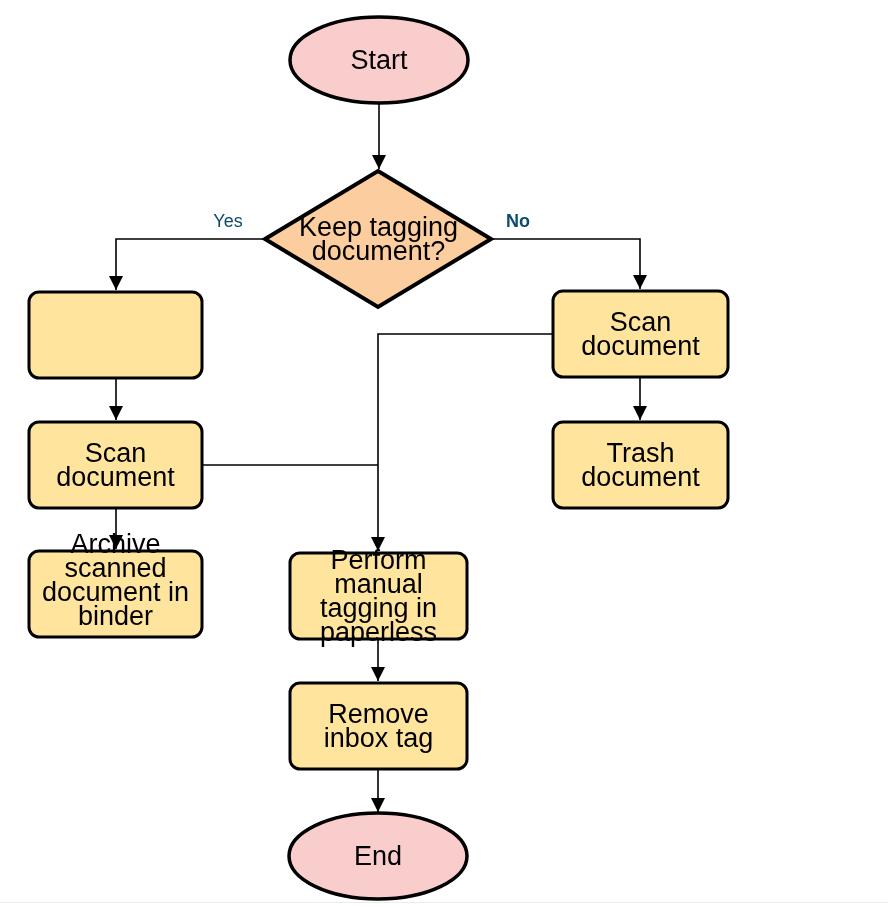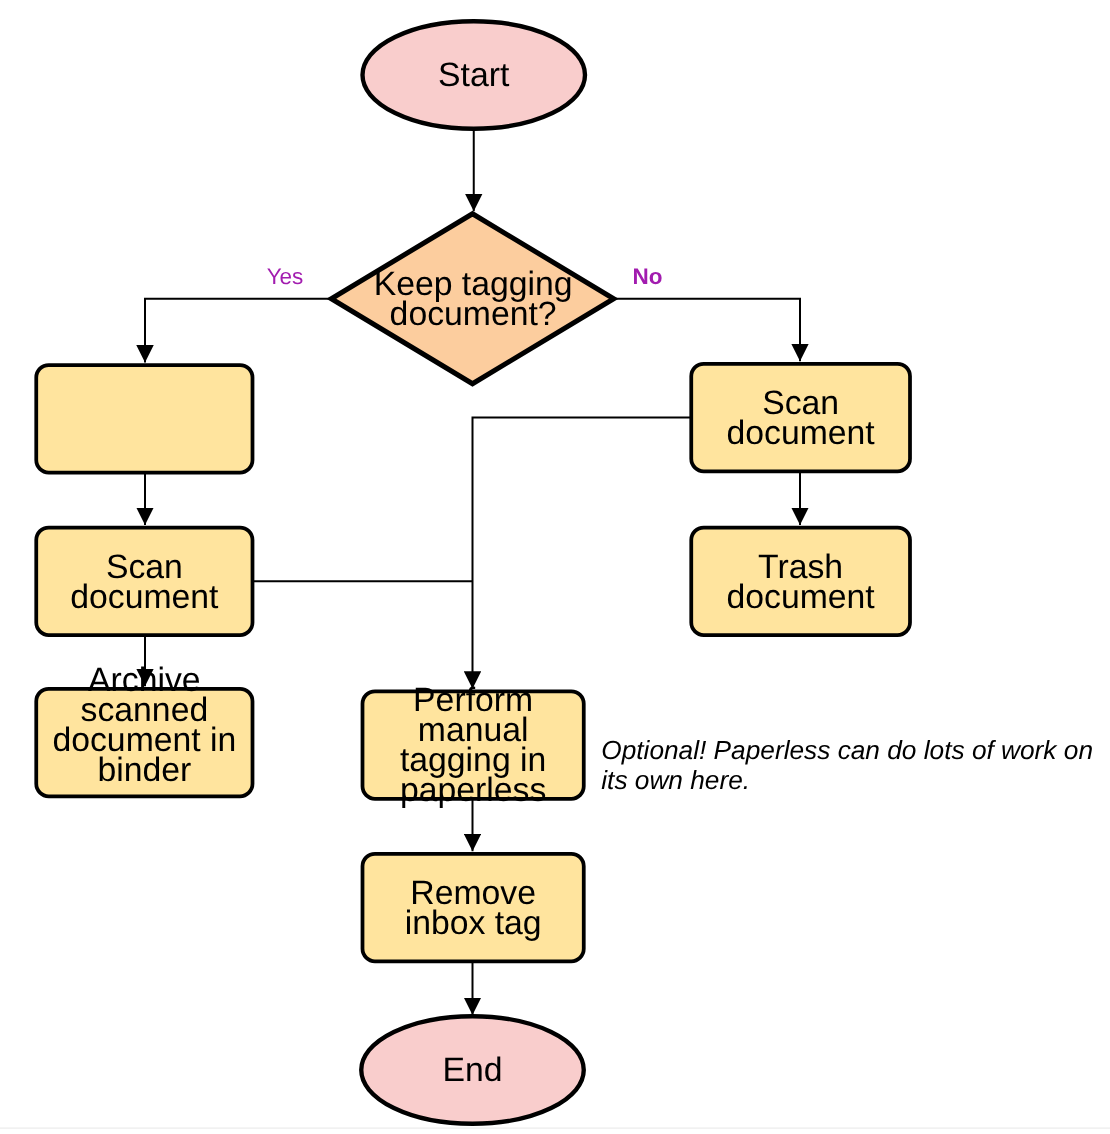--- a/index.html
+++ b/index.html
@@ -23,21 +23,21 @@
     line-height: 24px;
     color: #000000;
     pointer-events: none;
   }
   .edge-label {
     position: absolute;
     display: flex;
     align-items: center;
     justify-content: center;
     font-size: 18px;
-    color: #a21caf;
+    color: #0c4a6e;
     pointer-events: none;
   }
   .note {
     position: absolute;
     left: 481px; top: 589px; width: 400px; height: 52px;
     font-size: 21px;
     line-height: 24px;
     font-style: italic;
     color: #000000;
     white-space: pre-line;
@@ -100,16 +100,14 @@
   <div class="node-label" style="left:290px; top:553px; width:177px; height:86px;">Perform manual
 tagging in
 paperless</div>
   <div class="node-label" style="left:290px; top:683px; width:177px; height:86px;">Remove
 inbox tag</div>
   <div class="node-label" style="left:289px; top:813px; width:178px; height:86px;">End</div>
 
   <div class="edge-label" style="left:198px; top:210px; width:60px; height:22px;">Yes</div>
   <div class="edge-label" style="left:494px; top:210px; width:48px; height:22px;font-weight:bold;">No</div>
 
-  <div class="note">Optional! Paperless can do lots of work on
-its own here.</div>
 
 </div>
 
 </body></html>

